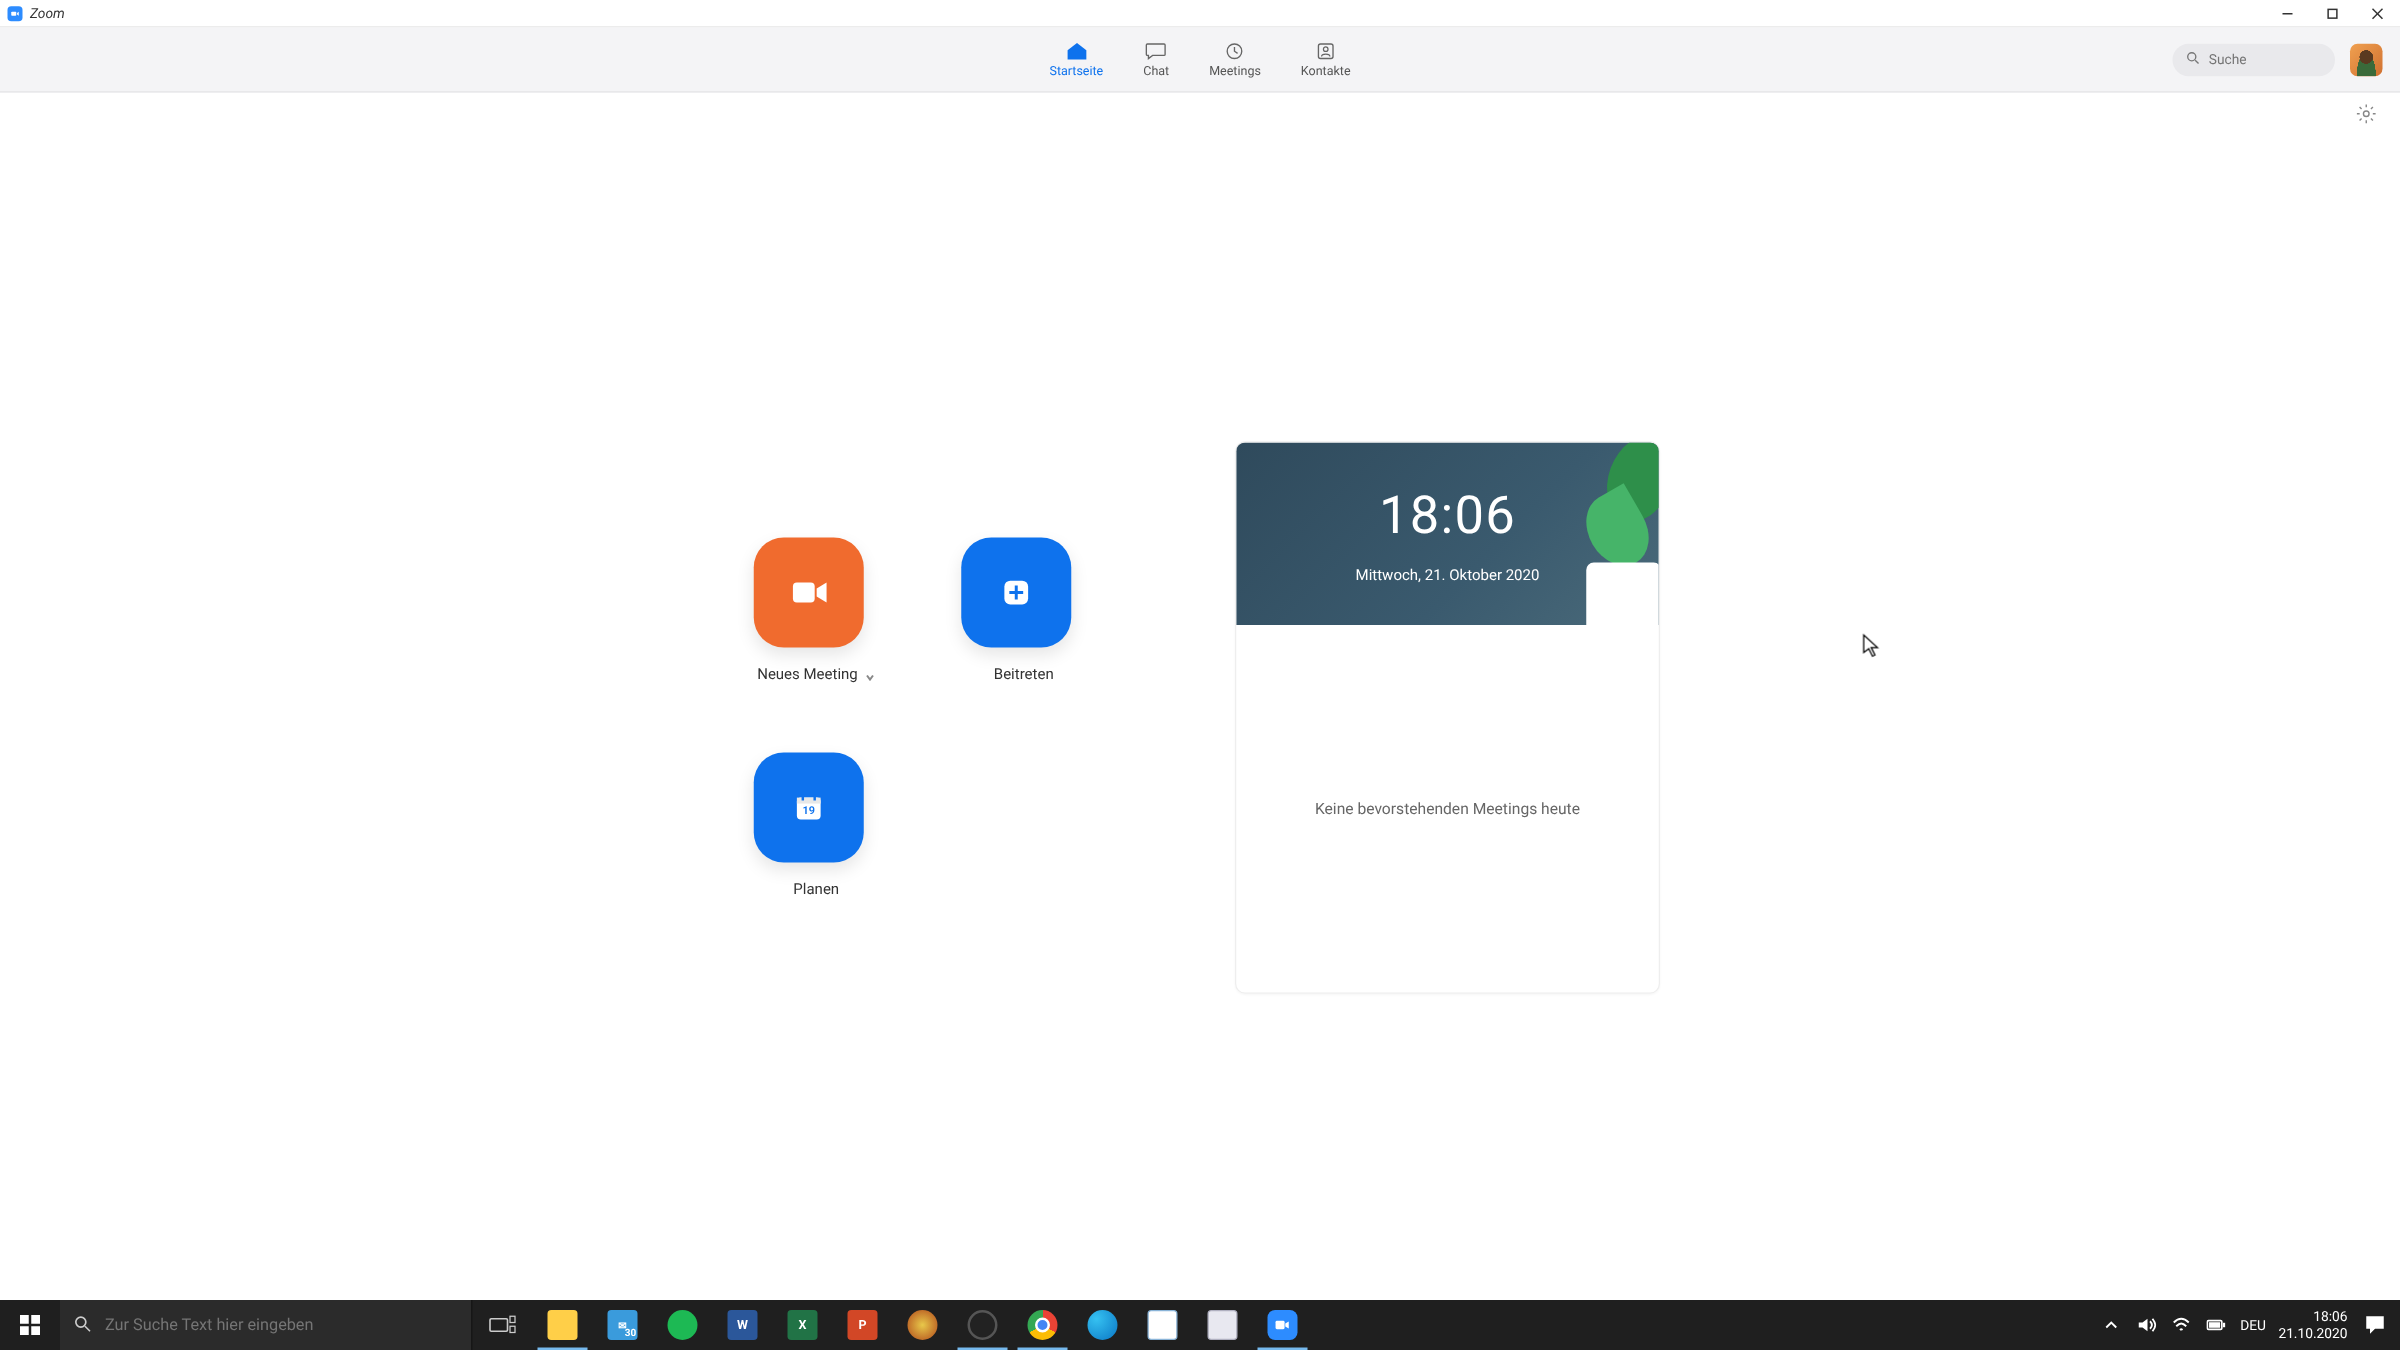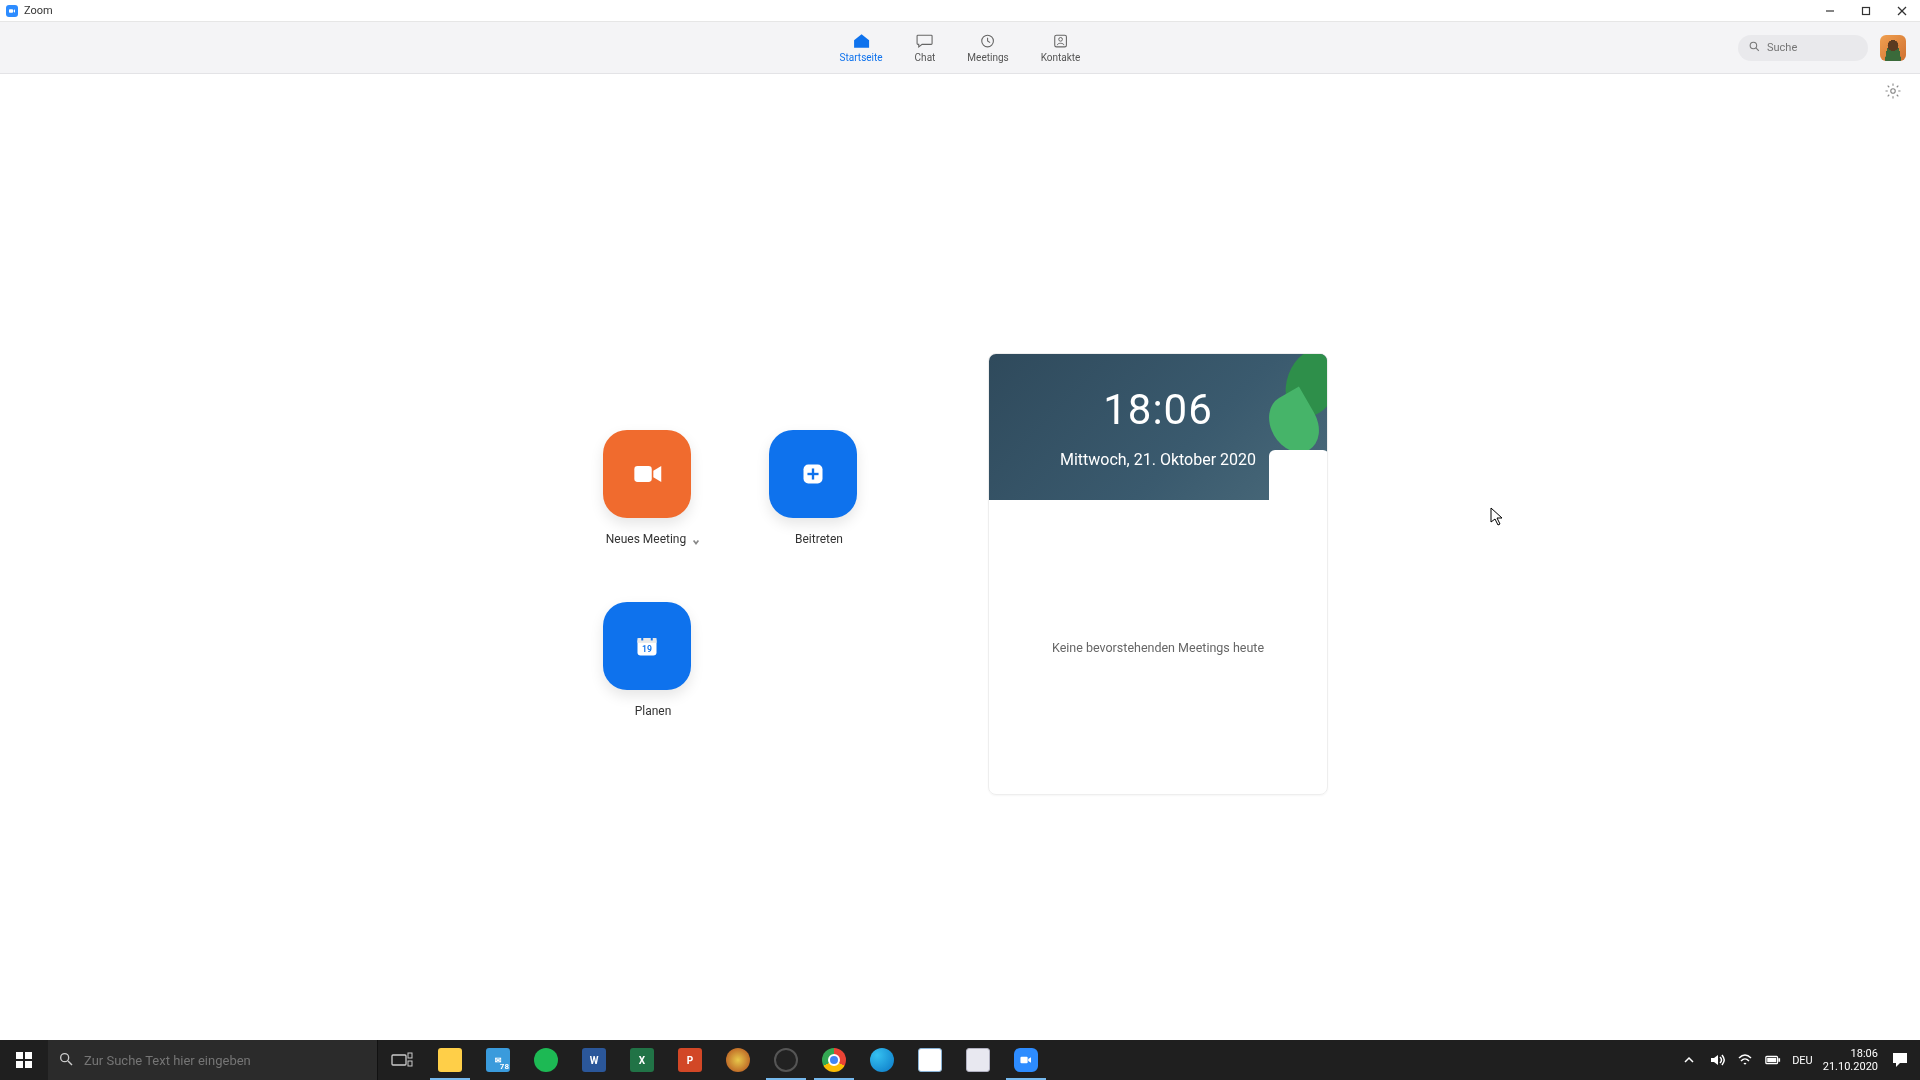--- a/index.html
+++ b/index.html
@@ -1,20 +1,20 @@
 <!DOCTYPE html>
 <html><head>
   <meta charset="utf-8">
   <style>
     * { margin: 0; padding: 0; box-sizing: border-box; font-family: -apple-system, BlinkMacSystemFont, "Segoe UI", Roboto, Arial, sans-serif; }
     html, body { width: 100%; height: 100%; overflow: hidden; }
     body { display: flex; flex-direction: column; height: 100vh; background: #fff; }
 
     
-    .title-bar { height: 22px; background: #fff; display: flex; align-items: center; padding: 0 0 0 6px; font-size: 11px; color: #333; border-bottom: 1px solid #e6e6e6; }
+    .title-bar { height: 22px; background: #fff; display: flex; align-items: center; padding: 0 0 0 6px; font-size: 11px; color: #333; border-bottom: 1px solid #e6e6e6; font-style: italic; }
     .title-bar .app-icon { width: 12px; height: 12px; background: #2d8cff; border-radius: 3px; margin-right: 6px; display:flex;align-items:center;justify-content:center;}
     .title-bar .app-icon svg { width:8px;height:8px;}
     .title-bar .win-controls { margin-left: auto; display: flex; }
     .title-bar .win-btn { width: 36px; height: 22px; display: flex; align-items: center; justify-content: center; cursor: pointer; }
     .title-bar .win-btn svg { width: 10px; height: 10px; stroke: #333; stroke-width: 1.2; fill: none; }
 
     
     .top-nav { height: 52px; background: #f4f4f6; border-bottom: 1px solid #e3e3e6; display: flex; align-items: center; position: relative; padding-left: 12px; }
     .nav-tabs { position: absolute; left: 50%; transform: translateX(-50%); display: flex; gap: 28px; }
     .nav-tab { display: flex; flex-direction: column; align-items: center; gap: 2px; font-size: 10px; color: #555; cursor: pointer; padding: 4px 2px; }
@@ -42,21 +42,21 @@
     .tile.blue { background:#0e72ed; }
     .tile svg { width:38px; height:38px; fill:#fff; }
     .action .label-row { display:flex; align-items:center; gap:6px; font-size:12px; color:#333;margin-left:12px; }
     .chevron { width:8px;height:8px; }
     .chevron svg{width:8px;height:8px;stroke:#888;stroke-width:2;fill:none;}
 
     
     .side-panel { width:340px; height:442px; border:1px solid #eee; border-radius:8px; overflow:hidden; box-shadow:0 1px 2px rgba(0,0,0,0.04); display:flex; flex-direction:column; }
     .panel-header { height:146px; background: linear-gradient(135deg,#2f4a5c 0%, #3a5a6e 60%, #4a6a7a 100%); position:relative; display:flex; flex-direction:column; align-items:center; justify-content:center; color:#fff; }
     .panel-header .clock { font-size:42px; font-weight:400; letter-spacing:1px;}
-    .panel-header .date { font-size:16px; margin-top:16px;}
+    .panel-header .date { font-size:12px; margin-top:16px;}
     
     .plant { position:absolute; right:0; top:0; width:70px; height:146px; overflow:hidden;}
     .plant .leaf { position:absolute; background:#3aa05a; border-radius:50% 0 50% 50%; }
     .plant .l1{ width:50px;height:70px; right:-10px; top:-6px; transform:rotate(20deg); background:#2e8f4a;}
     .plant .l2{ width:46px;height:60px; right:10px; top:40px; transform:rotate(-30deg); background:#46b469;}
     .plant .pot{ position:absolute; bottom:0; right:-2px; width:60px; height:50px; background:#fff; border-radius:6px 6px 0 0;}
     .panel-body { flex:1; display:flex; align-items:center; justify-content:center; color:#666; font-size:12.5px; }
 
     
     .cursor { position:fixed; left:1490px; top:507px; width:14px; height:20px; pointer-events:none; z-index:9999;}
@@ -263,21 +263,21 @@
         <svg width="22" height="16" viewBox="0 0 22 16">
           <rect x="1" y="3" width="14" height="10" rx="1" fill="none" stroke="#ccc" stroke-width="1.3"></rect>
           <rect x="17" y="1" width="4" height="5" fill="none" stroke="#ccc"></rect>
           <rect x="17" y="9" width="4" height="5" fill="none" stroke="#ccc"></rect>
         </svg>
       </div>
     <div class="tb-icon active">
         <div class="sq" style="background:#ffcf48"></div>
       </div>
     <div class="tb-icon">
-        <div class="sq" style="background:#3a9bdc;color:#fff;font-size:8px;position:relative;"><span style="position:absolute;bottom:1px;right:1px;font-size:8px;">78</span>✉</div>
+        <div class="sq" style="background:#3a9bdc;color:#fff;font-size:8px;position:relative;"><span style="position:absolute;bottom:1px;right:1px;font-size:8px;">30</span>✉</div>
       </div>
     <div class="tb-icon">
         <div class="sq" style="background:#1db954;border-radius:50%"></div>
       </div>
     <div class="tb-icon">
         <div class="sq" style="background:#2b579a;color:#fff">W</div>
       </div>
     <div class="tb-icon">
         <div class="sq" style="background:#217346;color:#fff">X</div>
       </div>

